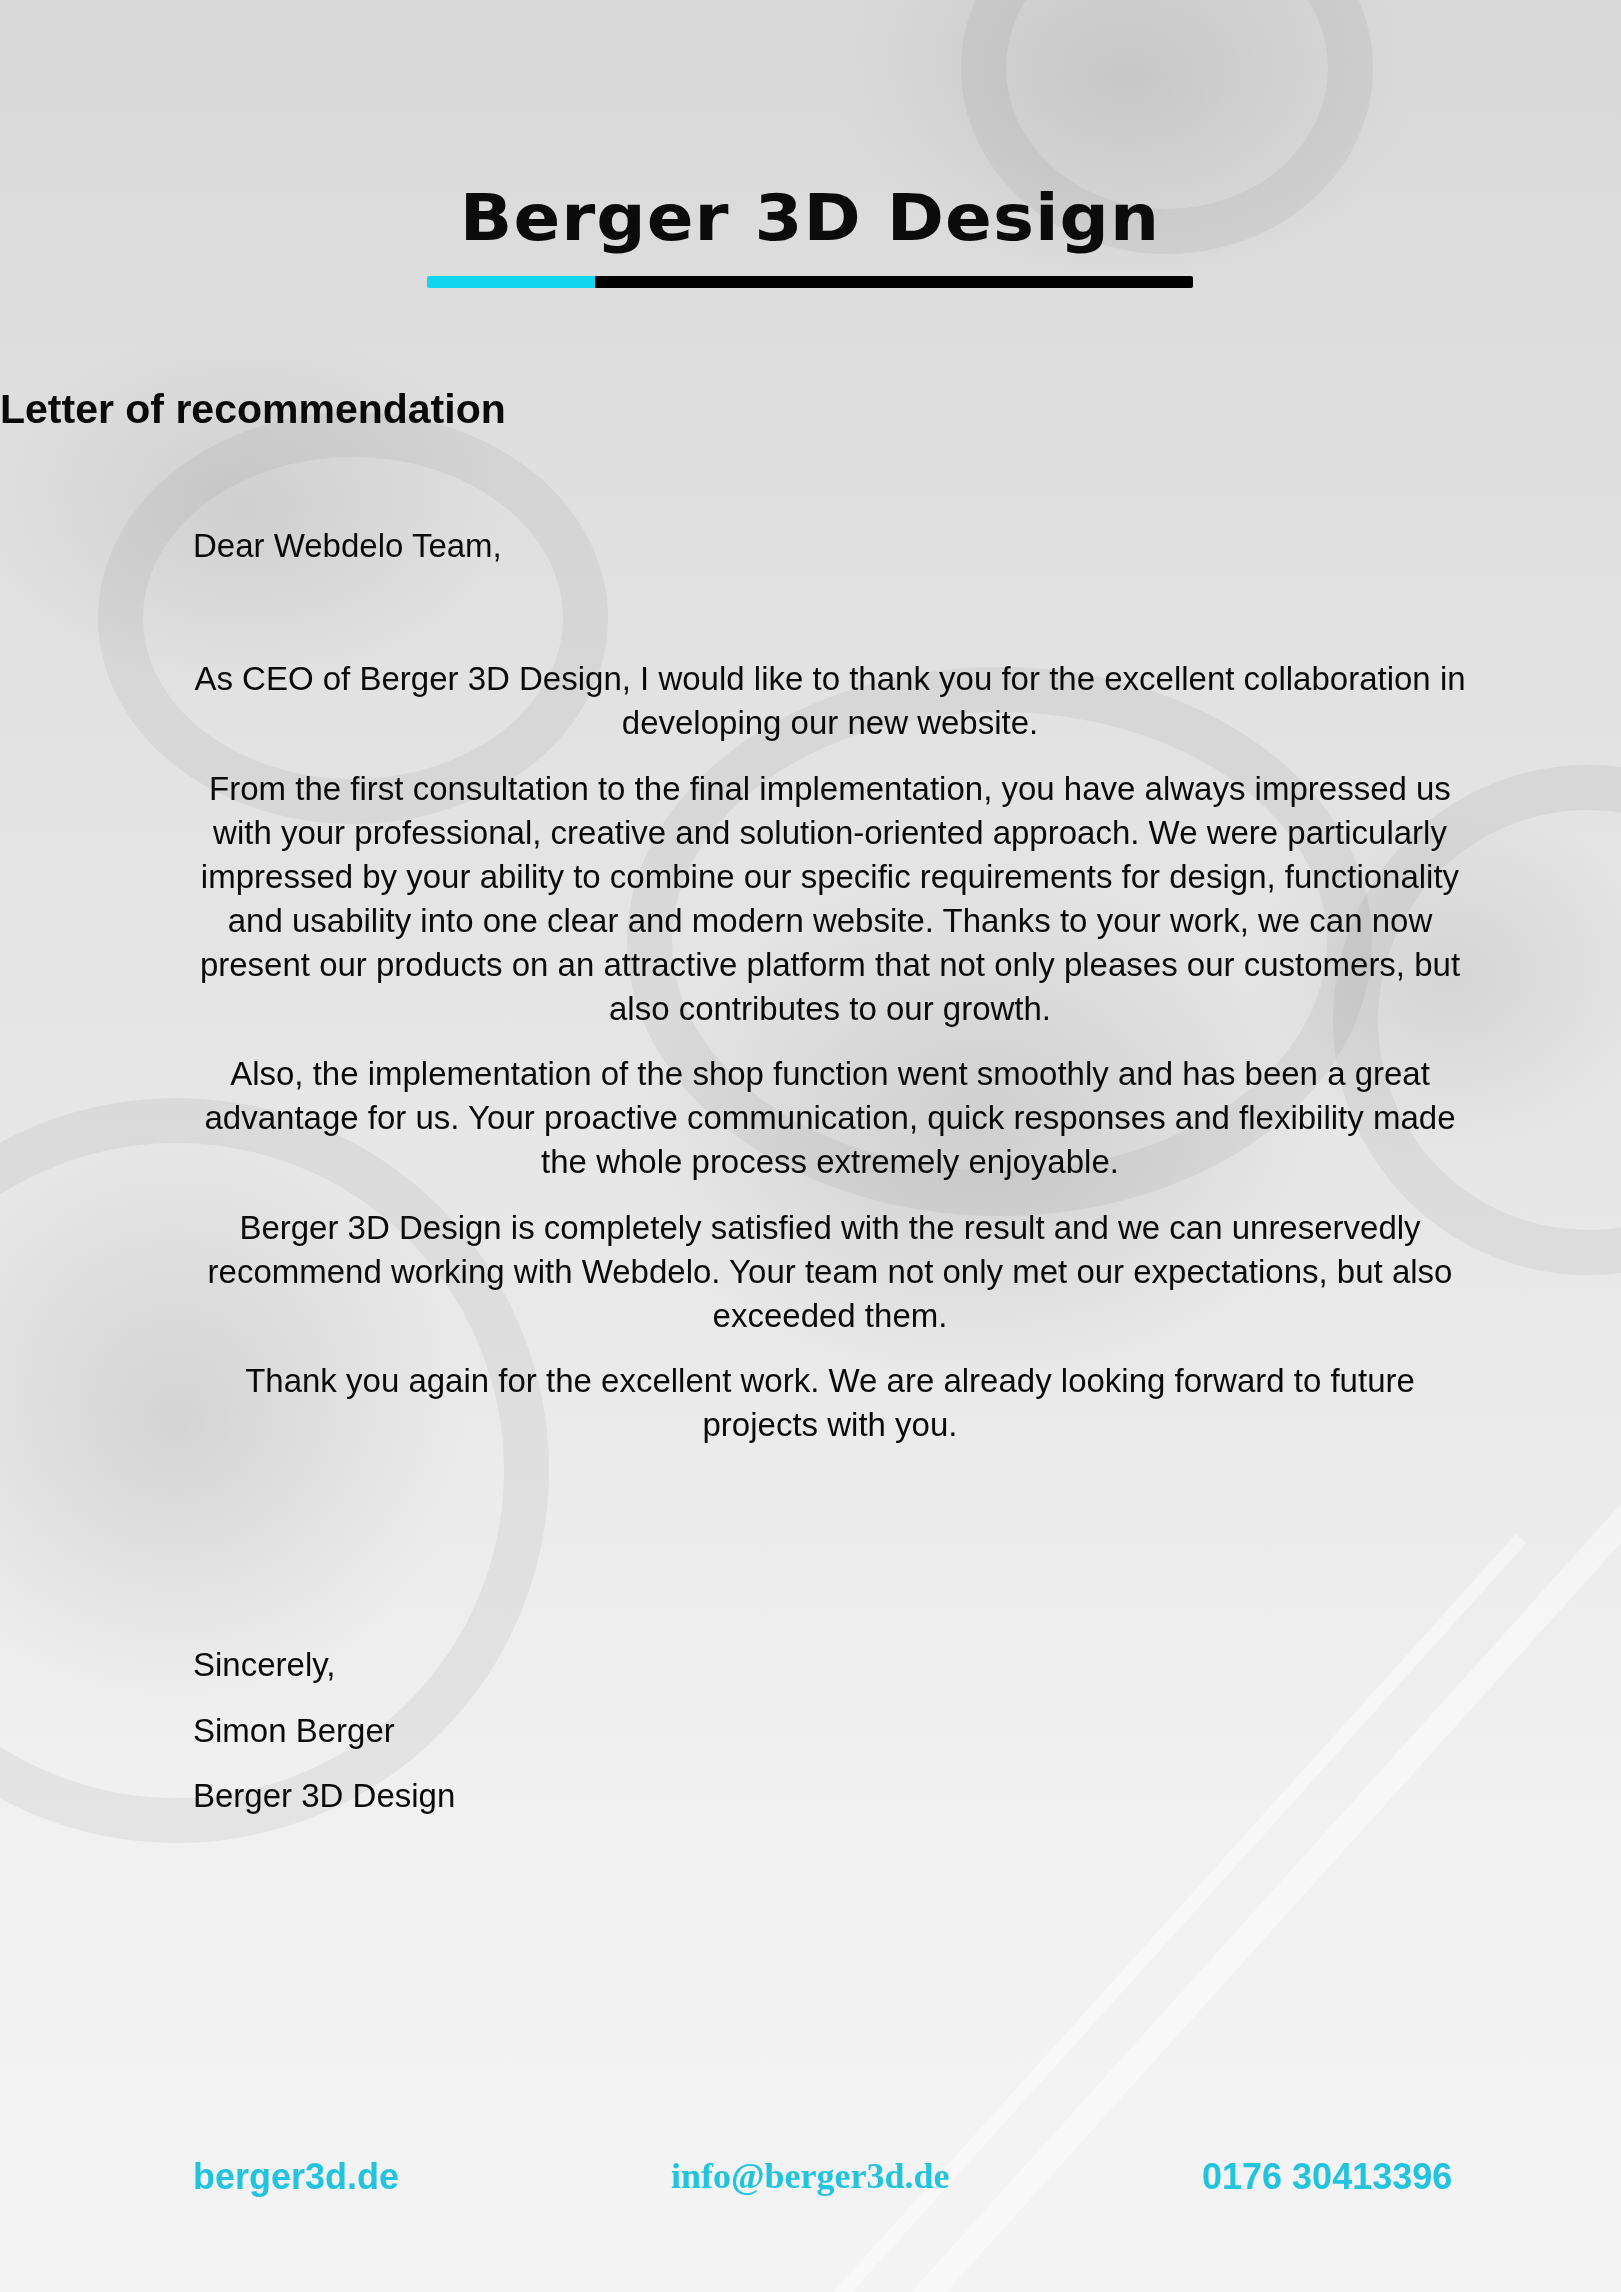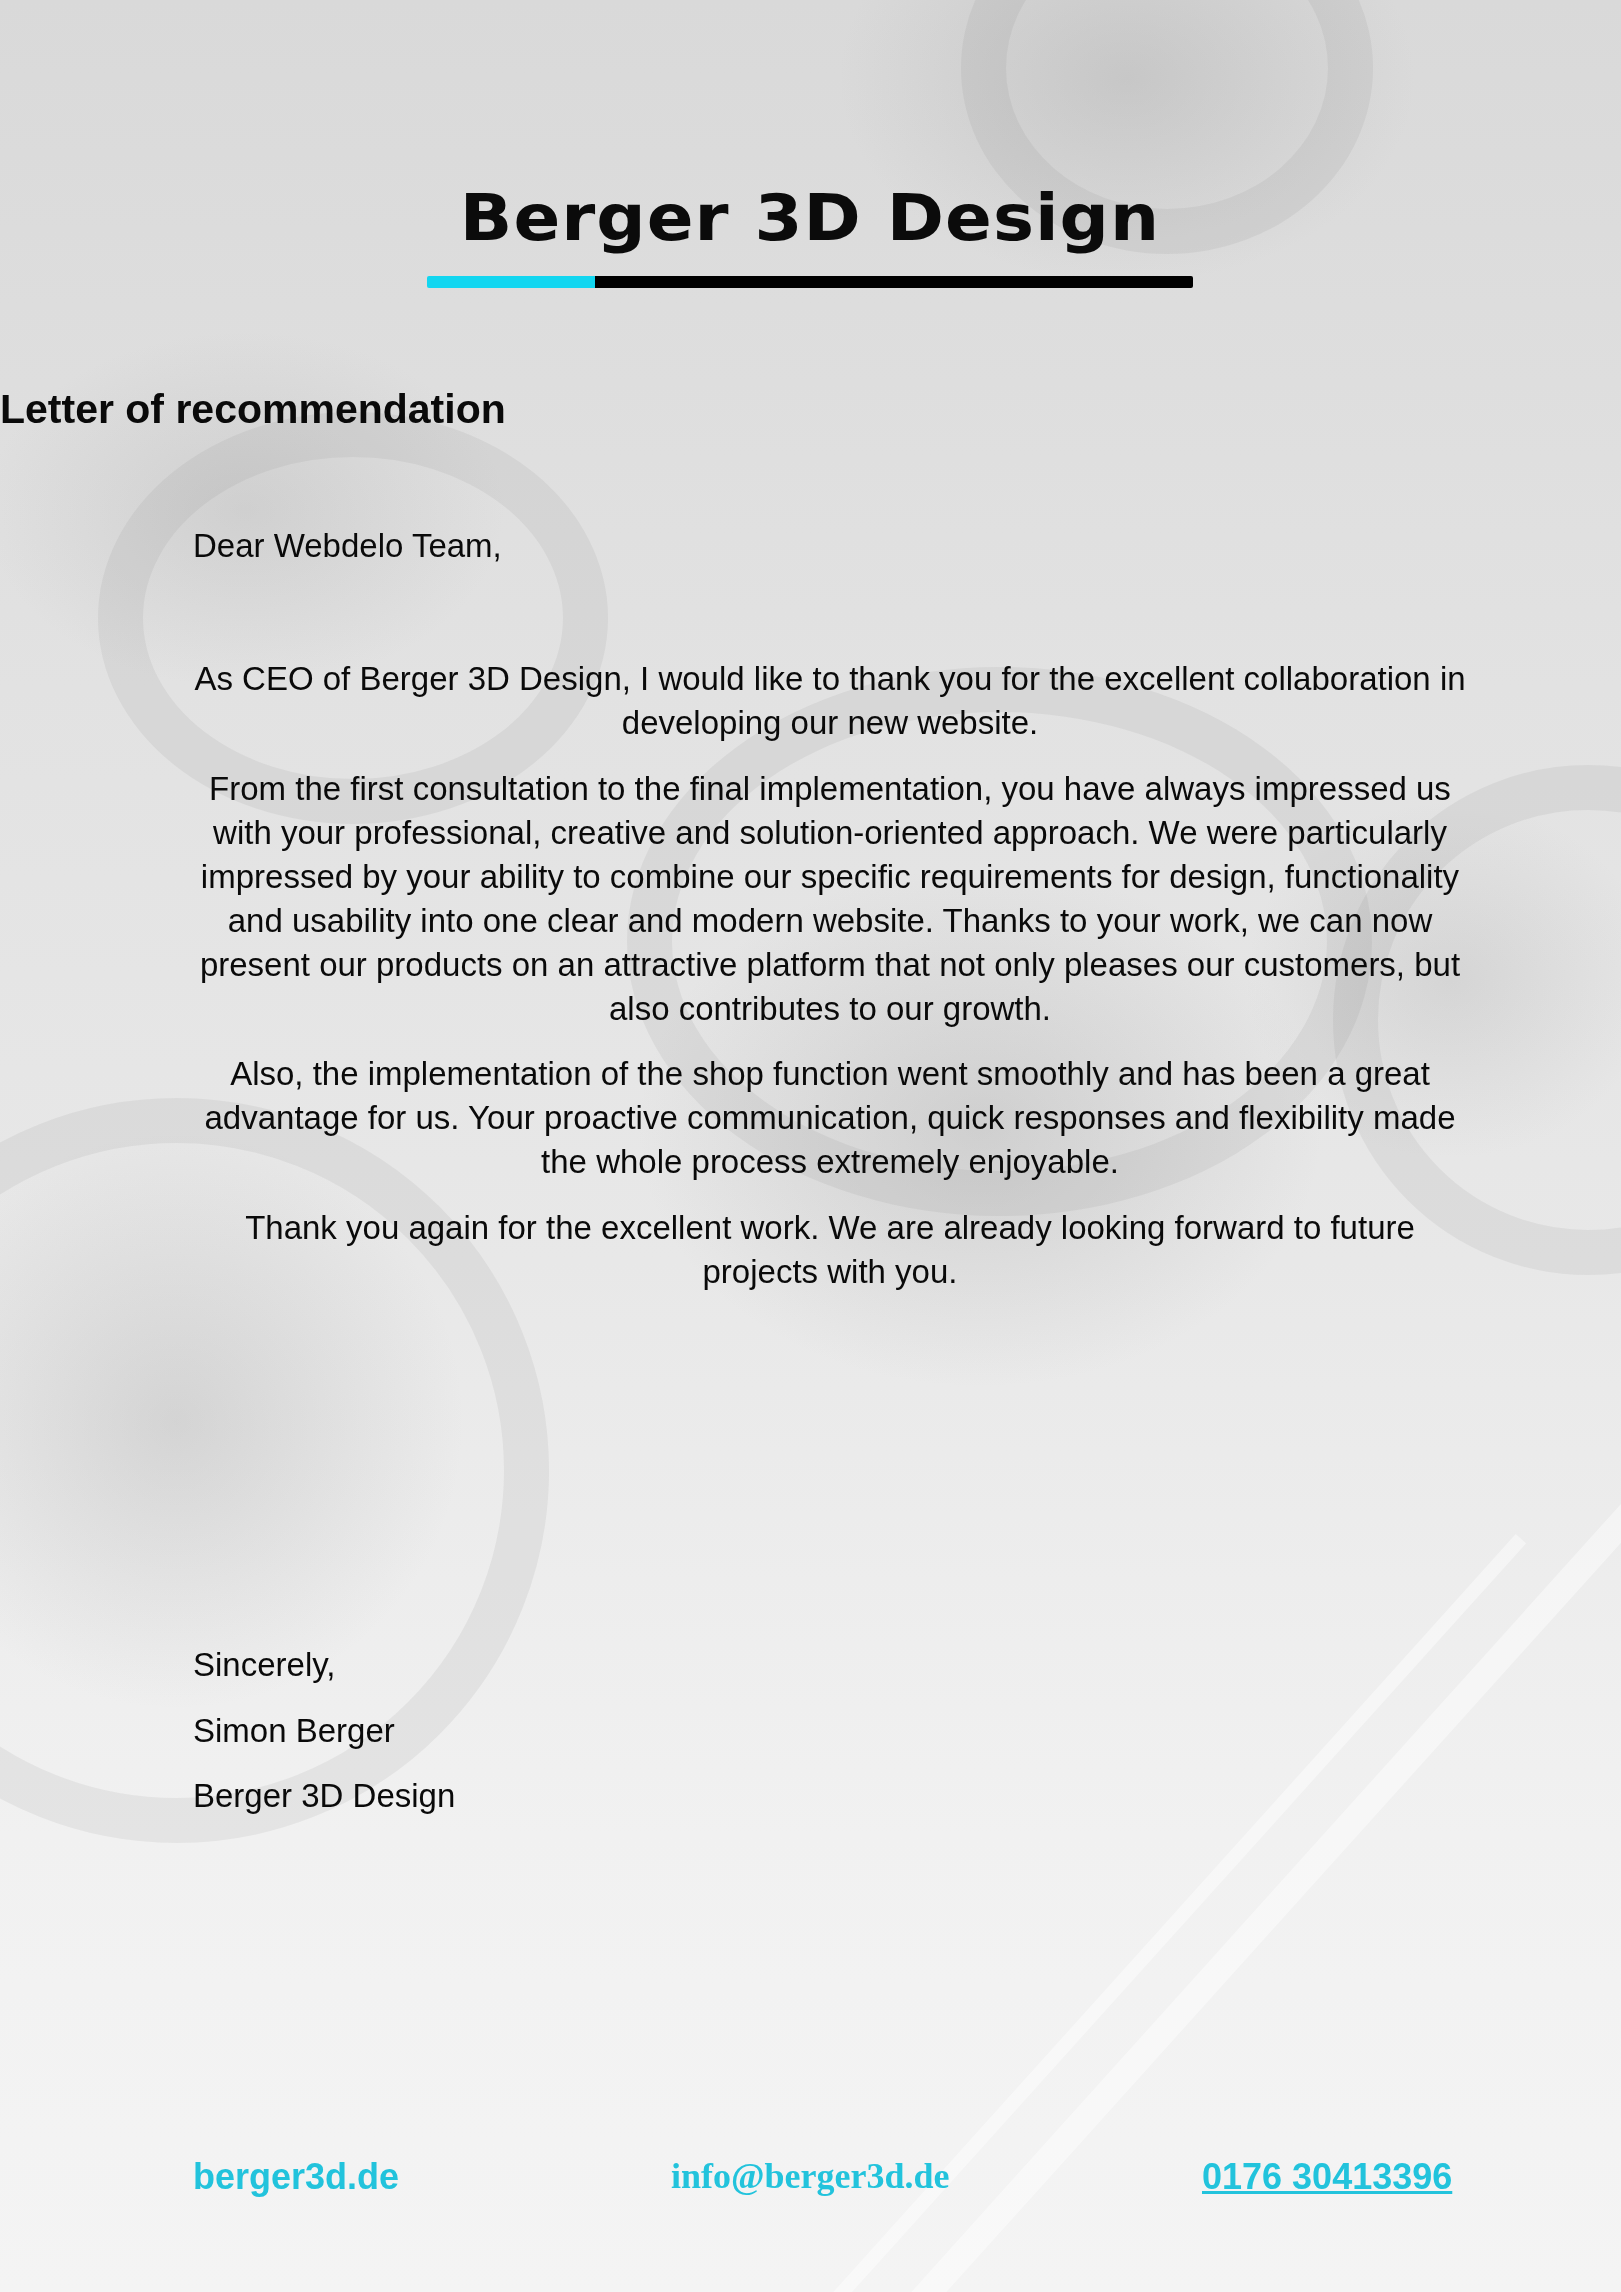--- a/index.html
+++ b/index.html
@@ -122,27 +122,28 @@
     <div class="rest" style="background:#000000;"></div>
   </div>
 
   <div class="title">Letter of recommendation</div>
 
   <div class="body">
     <p class="greeting">Dear Webdelo Team,</p>
     <p class="para">As CEO of Berger 3D Design, I would like to thank you for the excellent collaboration in developing our new website.</p>
     <p class="para">From the first consultation to the final implementation, you have always impressed us with your professional, creative and solution-oriented approach. We were particularly impressed by your ability to combine our specific requirements for design, functionality and usability into one clear and modern website. Thanks to your work, we can now present our products on an attractive platform that not only pleases our customers, but also contributes to our growth.</p>
     <p class="para">Also, the implementation of the shop function went smoothly and has been a great advantage for us. Your proactive communication, quick responses and flexibility made the whole process extremely enjoyable.</p>
+    <p class="para">Berger 3D Design is completely satisfied with the result and we can unreservedly recommend working with Webdelo. Your team not only met our expectations, but also exceeded them.</p>
     <p class="para">Thank you again for the excellent work. We are already looking forward to future projects with you.</p>
   </div>
 
   <div class="closing">
     <div>Sincerely,</div>
     <div>Simon Berger</div>
     <div>Berger 3D Design</div>
   </div>
 
   <div class="footer" style="left:193px;color:#22c3dc;">berger3d.de</div>
   <div class="footer" style="left:671px;color:#22c3dc;font-family:Liberation Serif, serif;">info@berger3d.de</div>
-  <div class="footer" style="left:1202px;color:#22c3dc;text-decoration:underline;">0176 30413396</div>
+  <div class="footer" style="left:1202px;color:#22c3dc;">0176 30413396</div>
 
 </div>
 
 
 </body></html>

